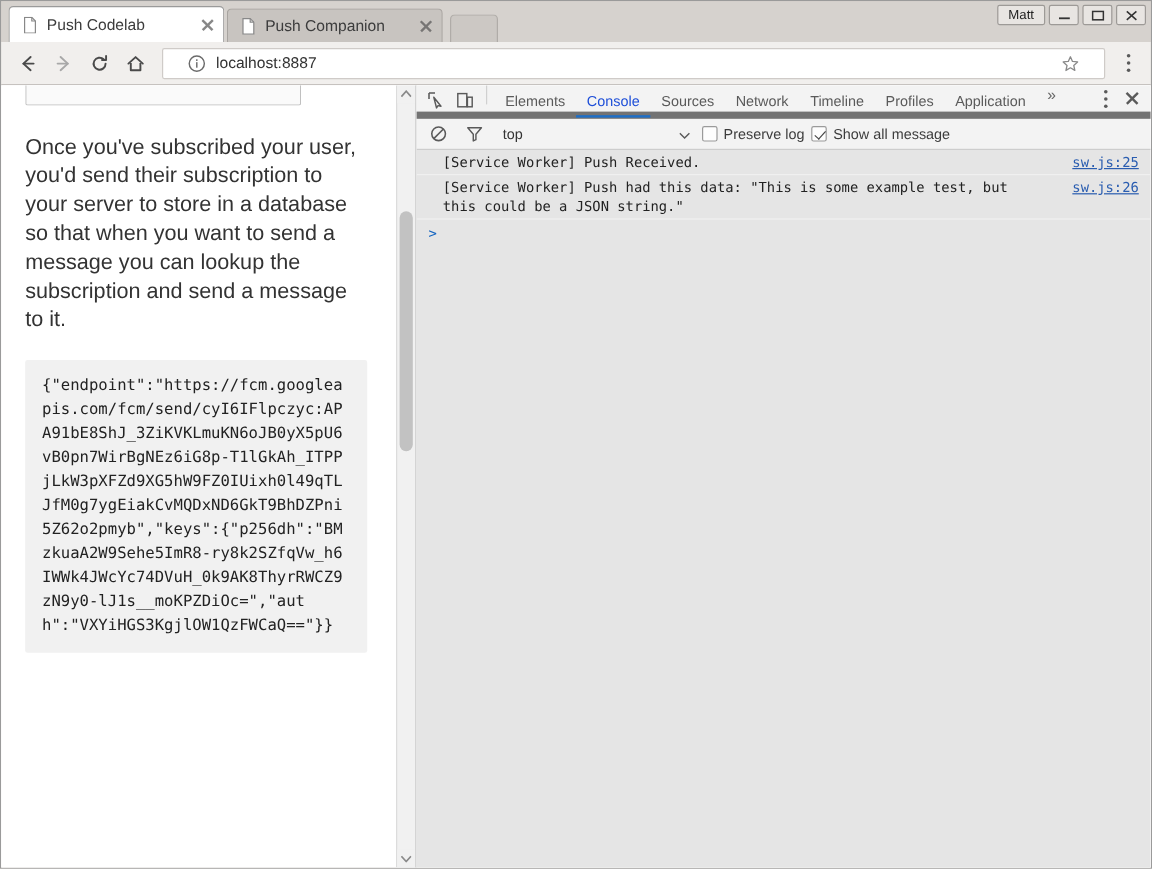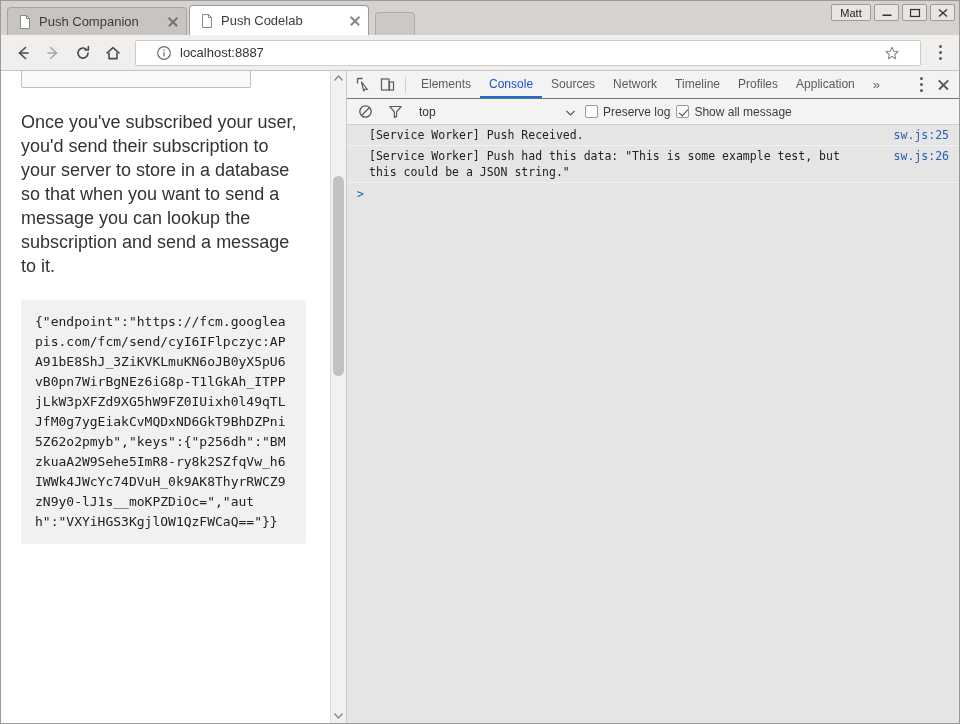--- a/index.html
+++ b/index.html
@@ -297,23 +297,22 @@
   .devtools {
     flex: 1 1 auto;
     display: flex;
     flex-direction: column;
     background: #ffffff;
     overflow: hidden;
   }
   .dt-tabbar {
     height: 28px;
     background: #f3f3f3;
-    border-bottom: 1px solid #737373;
-    display: flex;
-    align-items: center;
+    border-bottom: 6px solid #737373;
+    display: flex;
     padding: 0 4px;
     box-sizing: border-box;
     font-size: 12px;
     color: #5a5a5a;
     position: relative;
   }
   .dt-iconbtn {
     width: 24px; height: 24px;
     display: flex; align-items: center; justify-content: center;
   }
@@ -433,60 +432,61 @@
     max-width: 500px;
     white-space: pre-wrap;
     word-break: break-word;
     vertical-align: top;
   }
   .console-row .src {
     position: absolute;
     right: 10px;
     top: 2px;
     color: #2a5db0;
+    text-decoration: underline;
     font-size: 11.5px;
   }
   .console-prompt {
     padding: 3px 10px 2px 10px;
     line-height: 16px;
     color: #5a5a5a;
     position: relative;
   }
   .console-prompt .chev {
     color: #1565c0;
     font-family: "DejaVu Sans Mono", monospace;
   }
 </style>
 </head>
 <body>
 
 <div class="window">
 
   <div class="titlebar">
     <div class="tabstrip">
+
+      <div class="tab active">
+        <span class="favicon">
+          <svg width="14" height="14" viewBox="0 0 14 14">
+            <path d="M2.5 0.5 h6 l3 3 v10 h-9 z" fill="#ffffff" stroke="#888" stroke-width="1"></path>
+            <path d="M8.5 0.5 v3 h3" fill="none" stroke="#888" stroke-width="1"></path>
+          </svg>
+        </span>
+        <span class="tab-title">Push Codelab</span>
+        <span class="tab-close"></span>
+      </div>
 
       <div class="tab">
         <span class="favicon">
           <svg width="14" height="14" viewBox="0 0 14 14">
             <path d="M2.5 0.5 h6 l3 3 v10 h-9 z" fill="#ffffff" stroke="#888" stroke-width="1"></path>
             <path d="M8.5 0.5 v3 h3" fill="none" stroke="#888" stroke-width="1"></path>
           </svg>
         </span>
         <span class="tab-title">Push Companion</span>
-        <span class="tab-close"></span>
-      </div>
-
-      <div class="tab active">
-        <span class="favicon">
-          <svg width="14" height="14" viewBox="0 0 14 14">
-            <path d="M2.5 0.5 h6 l3 3 v10 h-9 z" fill="#ffffff" stroke="#888" stroke-width="1"></path>
-            <path d="M8.5 0.5 v3 h3" fill="none" stroke="#888" stroke-width="1"></path>
-          </svg>
-        </span>
-        <span class="tab-title">Push Codelab</span>
         <span class="tab-close"></span>
       </div>
 
       <div class="newtab"></div>
     </div>
 
     <div class="winbtns">
       <div class="userbtn">Matt</div>
       <div class="winbtn">
         <svg width="11" height="9" viewBox="0 0 11 9">

